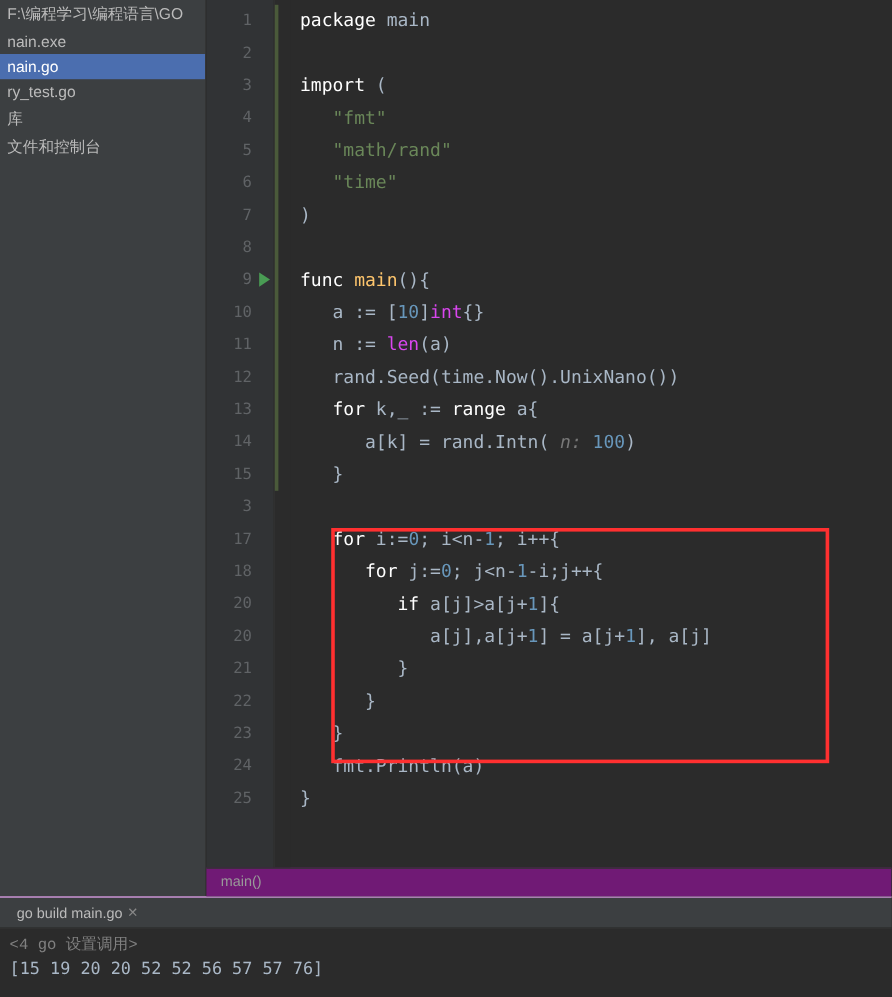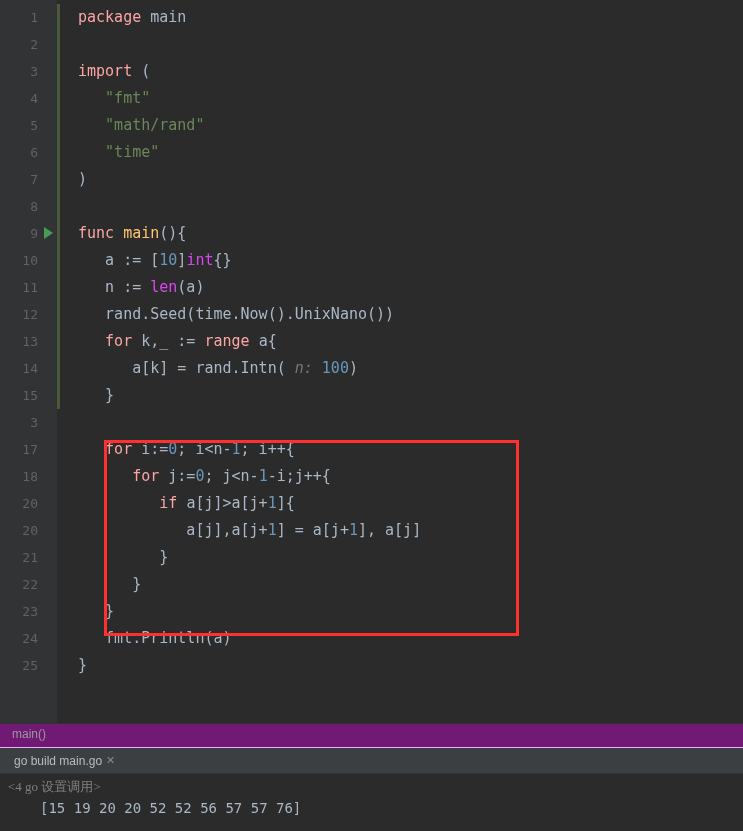--- a/index.html
+++ b/index.html
@@ -98,21 +98,21 @@
       flex: 1;
       padding: 4px 0 0 8px;
       position: relative;
     }
     .line {
       height: 27px;
       line-height: 27px;
       white-space: pre;
       font-size: 15px;
     }
-    .kw { color: #fca5a5; }
+    .kw { color: #ffffff; }
     .pkg { color: #a9b7c6; }
     .str { color: #6a8759; }
     .num { color: #6897bb; }
     .fn { color: #ffc66d; }
     .ident { color: #a9b7c6; }
     .punct { color: #a9b7c6; }
     .type { color: #d946ef; }
     .param-hint { color: #787878; font-style: italic; }
     .highlight-box {
       position: absolute;
@@ -162,34 +162,43 @@
     }
     .terminal {
       height: 58px;
       background: #2b2b2b;
       border-top: 1px solid #323232;
       padding: 4px 8px;
       font-size: 14px;
     }
     .term-header {
       color: #808080;
-      font-family: Liberation Serif, serif;
+      font-family: Liberation Mono, monospace;
       font-size: 13px;
     }
     .term-output {
       color: #a9b7c6;
       margin-top: 4px;
-      margin-left: 32px;
     }
   </style>
 </head>
 <body>
 
 <div class="container">
   <div class="main-area">
+    <div class="sidebar">
+      <div id="sidebar-items">
+          <div class="sidebar-item">F:\编程学习\编程语言\GO</div>
+          <div class="sidebar-item">nain.exe</div>
+          <div class="sidebar-item selected">nain.go</div>
+          <div class="sidebar-item">ry_test.go</div>
+          <div class="sidebar-item">库</div>
+          <div class="sidebar-item">文件和控制台</div>
+        </div>
+    </div>
     <div class="editor-area">
       <div class="code-container">
         <div class="gutter" id="gutter">
             <div class="line-num">1</div>
             <div class="line-num">2</div>
             <div class="line-num">3</div>
             <div class="line-num">4</div>
             <div class="line-num">5</div>
             <div class="line-num">6</div>
             <div class="line-num">7</div>

